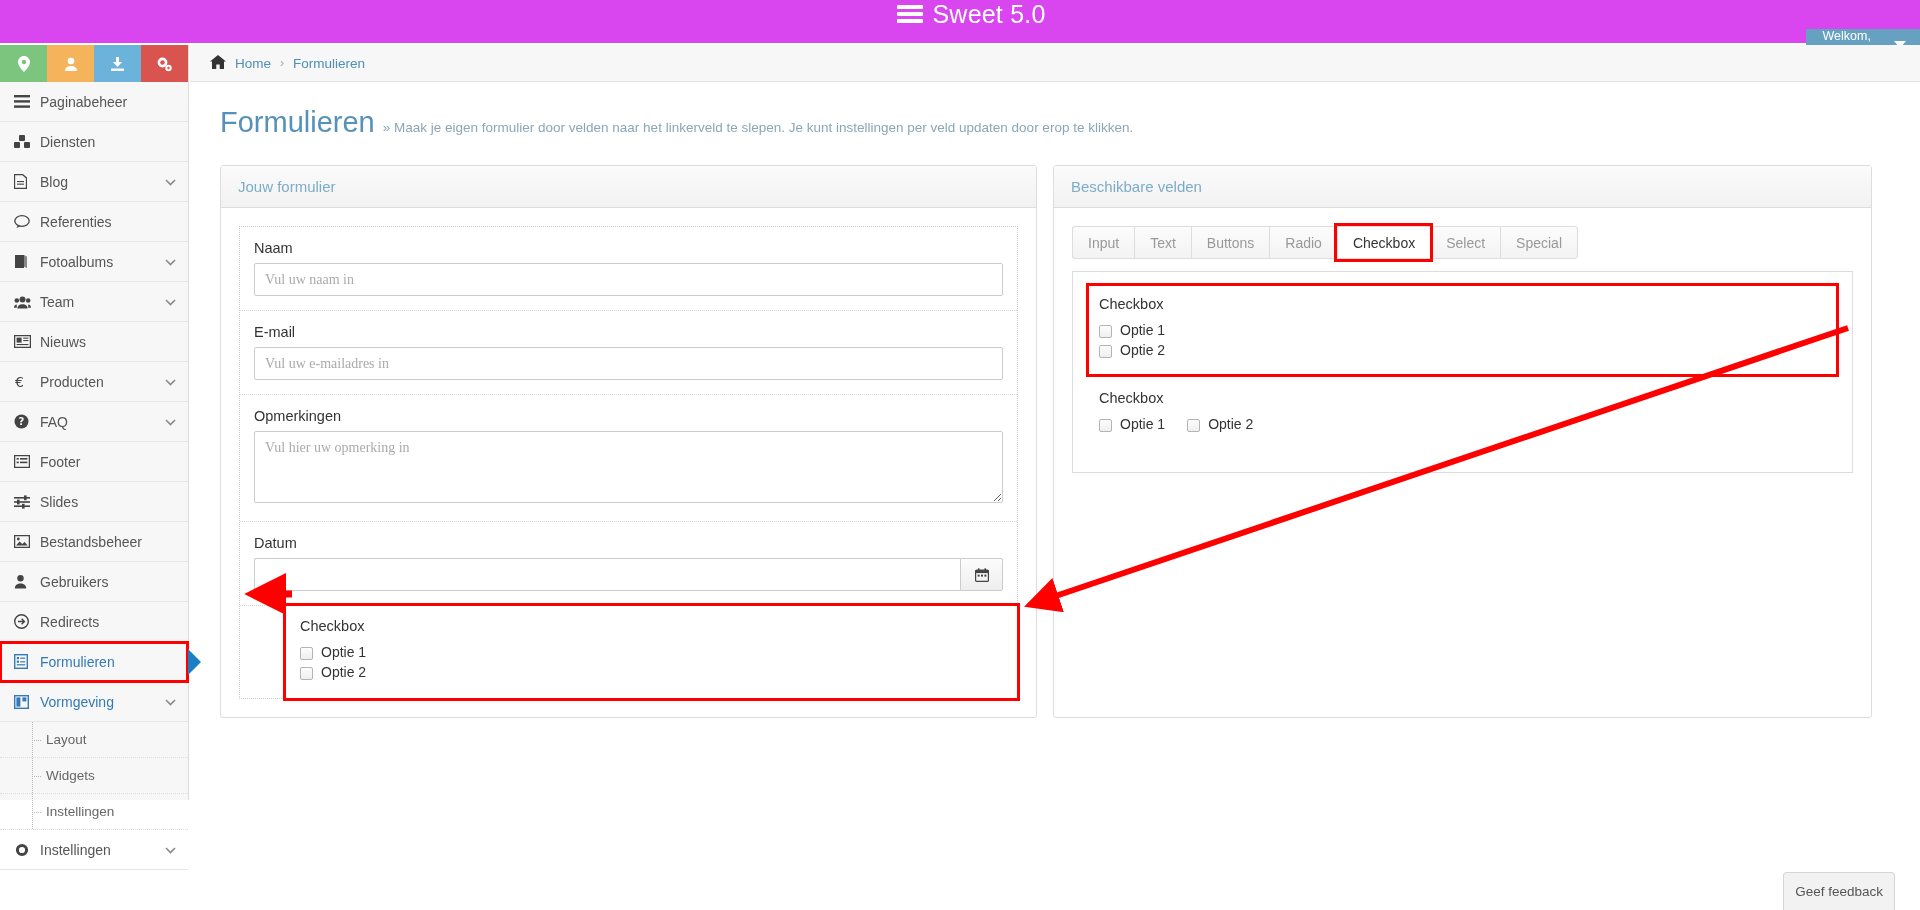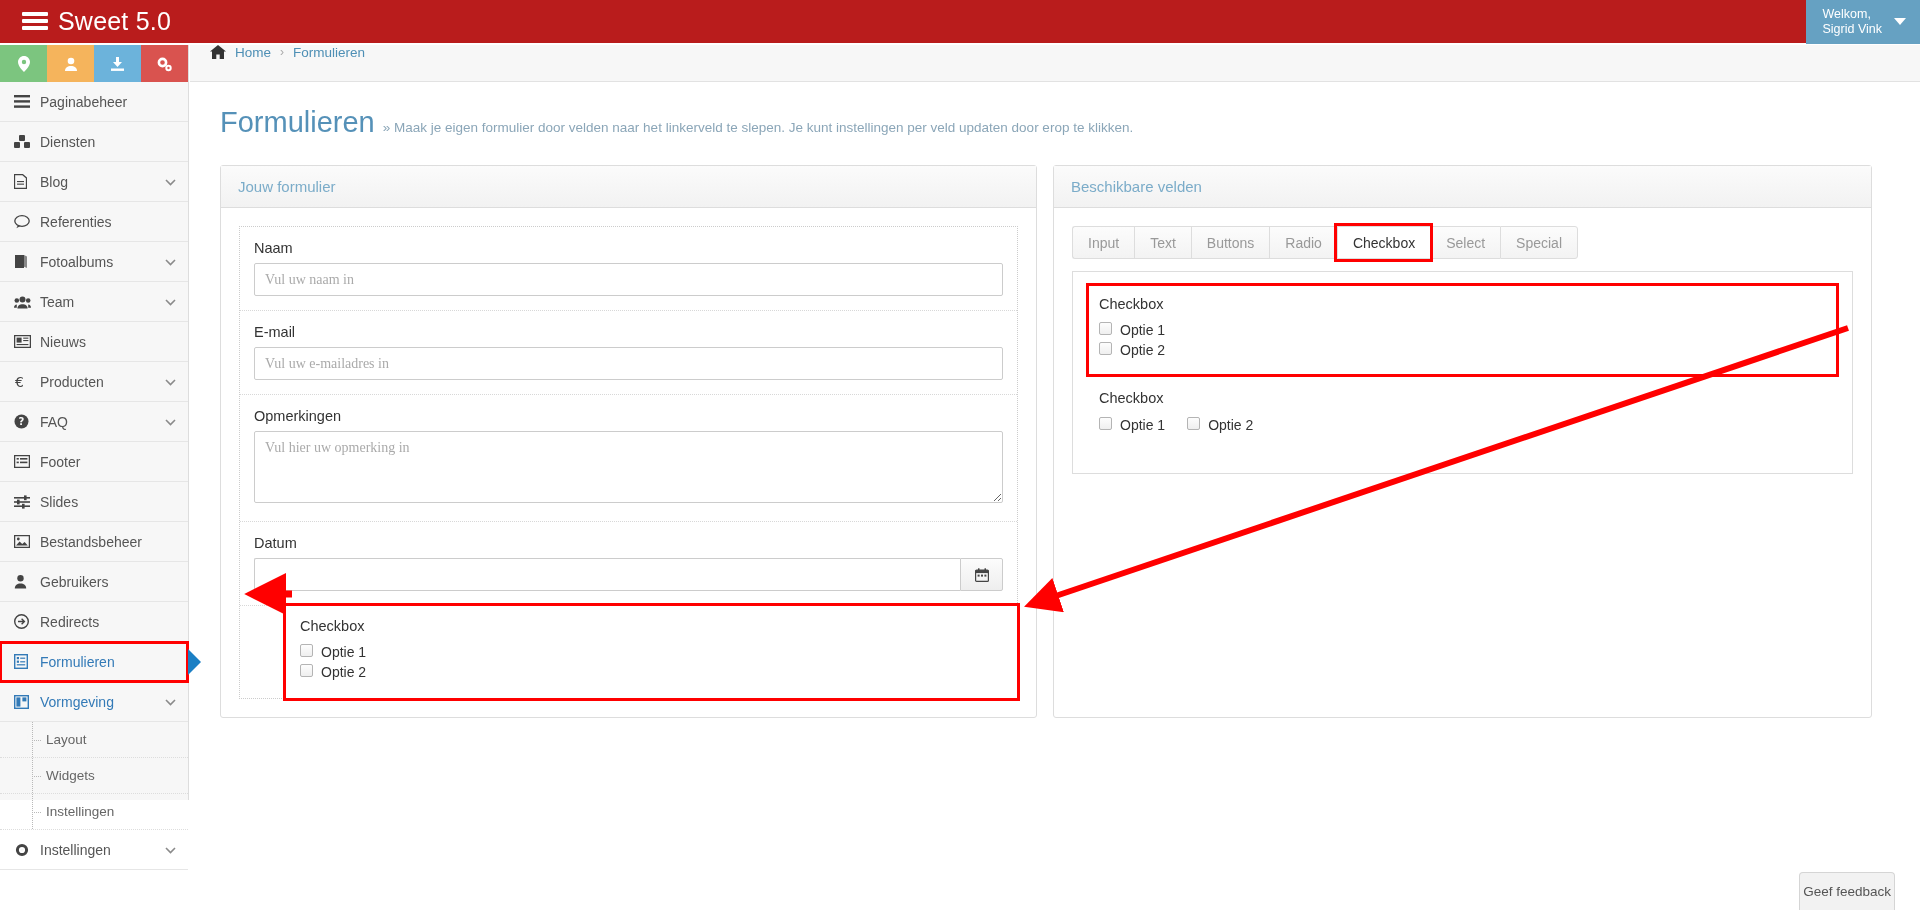--- a/index.html
+++ b/index.html
@@ -7,22 +7,22 @@
     width: 1920px; height: 910px;
     font-family: "Liberation Sans", sans-serif;
     background: #ffffff;
     overflow: hidden;
   }
 
   
   #topbar {
     position: absolute; top: 0; left: 0;
     width: 1920px; height: 43px;
-    background: #b91c1c;
-    display: flex; align-items: center;
+    background: #d946ef;
+    display: flex; align-items: center; flex-direction: column;
   }
   #brand {
     display: flex; align-items: center; gap: 10px;
     margin-left: 22px;
     color: #ffffff;
     font-size: 25px;
     font-weight: 400;
     letter-spacing: 0.2px;
   }
   .brand-icon {
@@ -123,21 +123,21 @@
     left: 32px; top: 50%;
     width: 9px; border-top: 1px dotted #b9b9b9;
   }
 
   
   #breadcrumb {
     position: absolute; top: 45px; left: 190px;
     width: 1730px; height: 37px;
     background: #f7f7f7;
     border-bottom: 1px solid #e2e2e2;
-    display: flex; 
+    display: flex; align-items: center;
     padding-left: 20px; gap: 9px;
     font-size: 13.5px;
   }
   #breadcrumb .home-icon { color: #333; font-size: 15px; }
   #breadcrumb a { color: #4e8fb5; text-decoration: none; }
   #breadcrumb .sep { color: #aaa; font-size: 12px; }
 
   
   #main {
     position: absolute; top: 82px; left: 190px;
@@ -208,21 +208,21 @@
     border: 1px solid #cccccc;
     border-radius: 0 2px 2px 0;
     display: flex; align-items: center; justify-content: center;
     color: #444; font-size: 14px;
     cursor: pointer;
   }
 
   
   .cb-group { padding: 12px 14px 14px 14px; }
   .cb-title { font-size: 14.5px; color: #333; margin-bottom: 10px; }
-  .cb-row { display: flex; align-items: flex-start; gap: 8px; margin-bottom: 4px; font-size: 14px; color: #333; }
+  .cb-row { display: flex; align-items: flex-end; gap: 8px; margin-bottom: 4px; font-size: 14px; color: #333; }
   .cb-row.inline-grp { display: inline-flex; margin-right: 22px; }
   .cb-box {
     width: 13px; height: 13px;
     border: 1px solid #b4b4b4;
     border-radius: 2px;
     background: linear-gradient(#fdfdfd, #efefef);
     flex: none;
   }
   .redbox {
     outline: 3px solid #ff0000;
@@ -264,21 +264,21 @@
     z-index: 20;
   }
 
   
   #feedback {
     position: absolute; right: 25px; bottom: 0;
     background: #f2f2f2;
     border: 1px solid #d5d5d5;
     border-bottom: none;
     border-radius: 4px 4px 0 0;
-    padding: 11px 3px;
+    padding: 11px 11px;
     font-size: 13.5px; color: #555;
     cursor: pointer;
     z-index: 10;
   }
 </style>
 </head>
 <body>
 
 <div id="topbar">
   <div id="brand">

